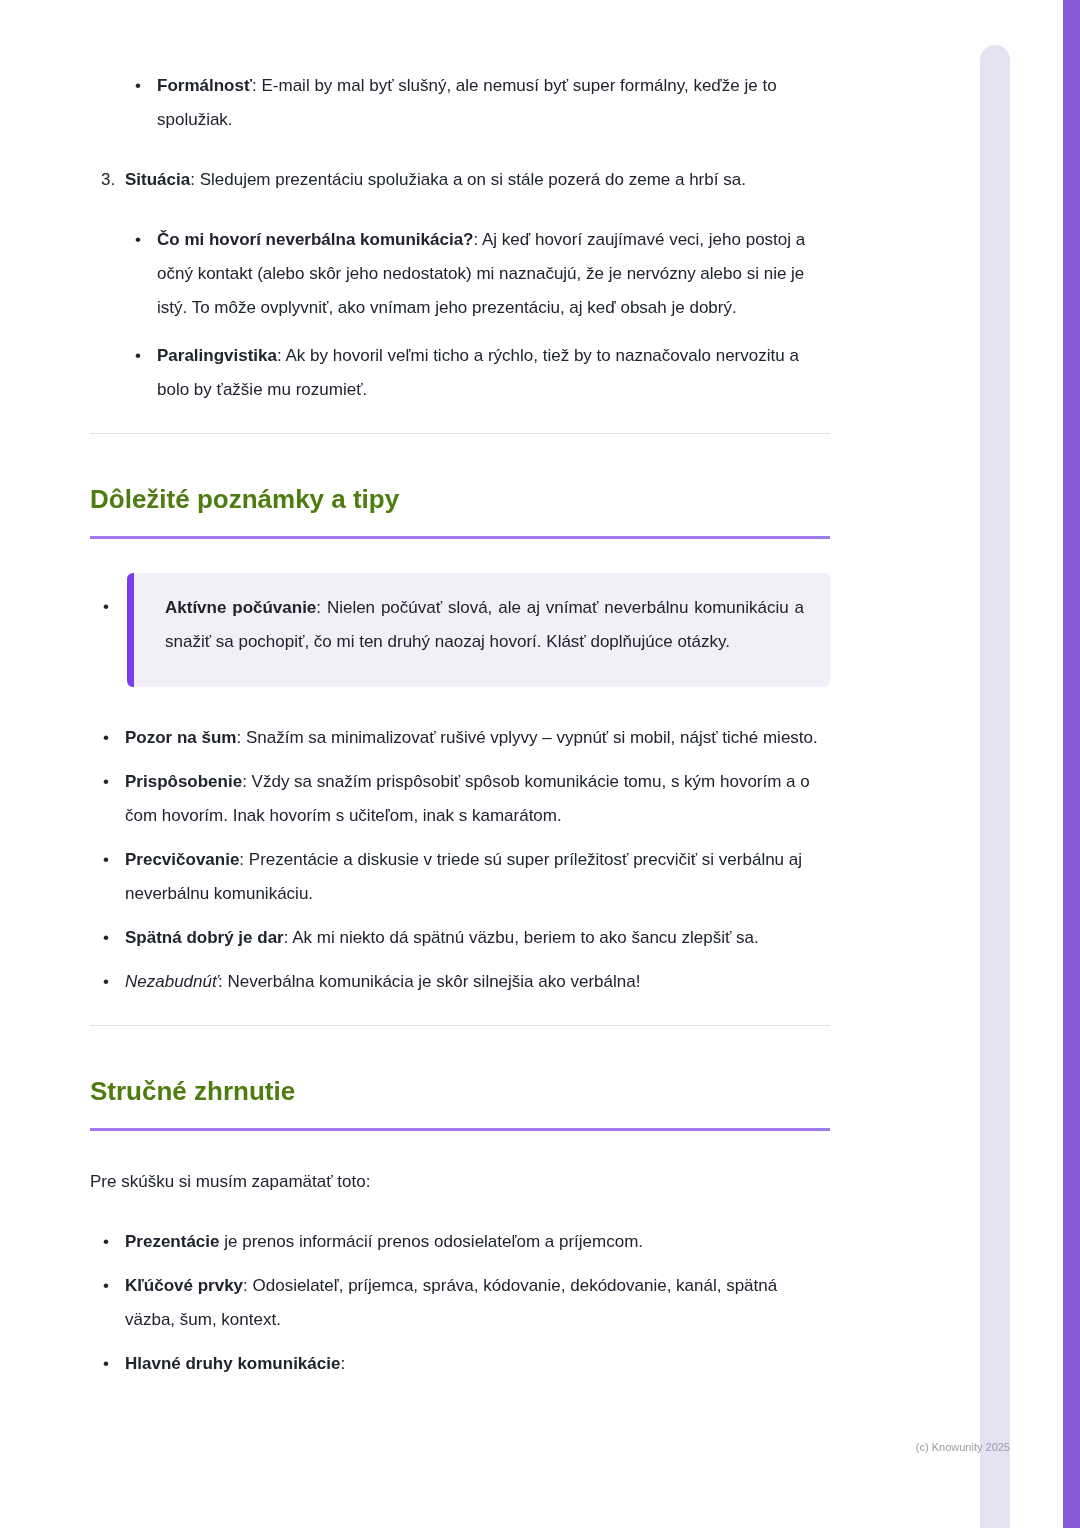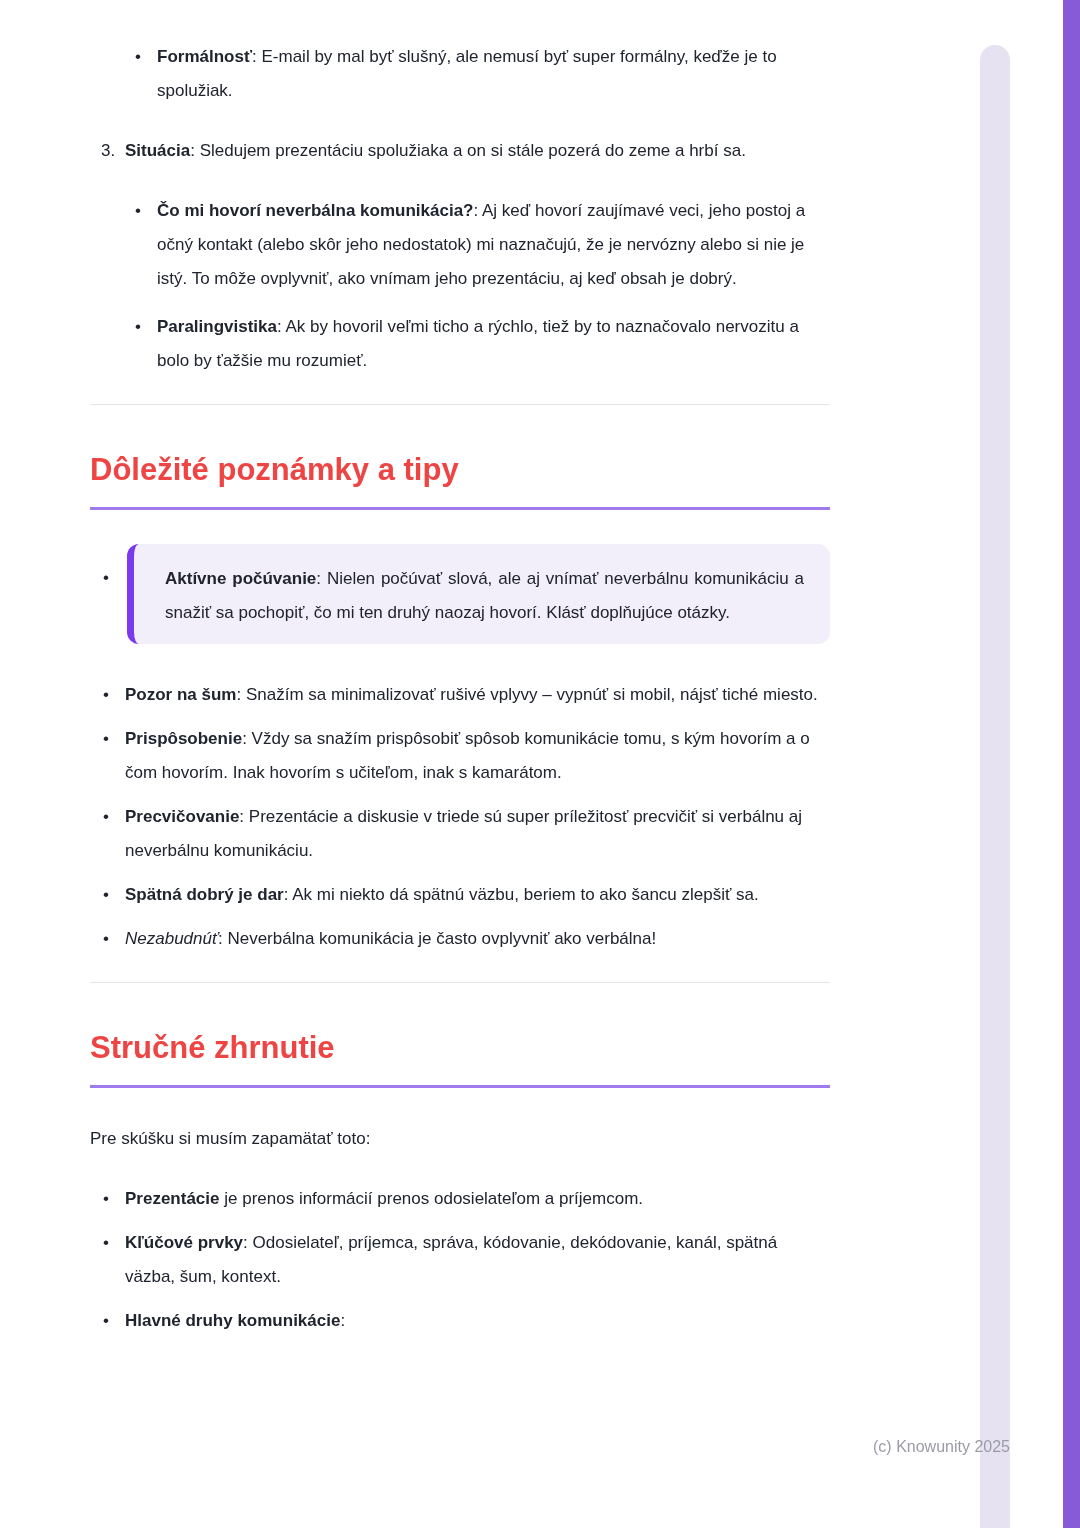--- a/index.html
+++ b/index.html
@@ -22,58 +22,58 @@
   em.plain-italic { font-style:italic; font-weight:normal; }
 
   ul { list-style:none; }
   .li { position:relative; }
   .li::before { content:"•"; position:absolute; top:0; }
   .lvl1 { padding-left:35px; margin-bottom:10px; }
   .lvl1::before { left:13px; }
   .lvl2 { padding-left:67px; margin-bottom:14px; }
   .lvl2::before { left:45px; }
 
-  .top-list { margin-bottom:26px; }
+  .top-list { margin-bottom:26px;margin-top:29px; }
 
   .num-item { position:relative; padding-left:35px; margin-bottom:26px; }
   .num-item .num { position:absolute; left:11px; }
 
   hr.section-divider {
     border:none;
     border-top:1px solid #e4e4e9;
     margin:26px 0 0 0;
   }
 
   h2.section-heading {
-    color:#ef4444;
-    font-size:31px;
+    color:#4d7c0f;
+    font-size:26px;
     line-height:38px;
     font-weight:bold;
     padding-bottom:18px;
     border-bottom:3px solid #9f7bef;
     margin:46px 0 34px 0;
   }
 
   .callout-item { position:relative; padding-left:37px; margin-bottom:34px; }
   .callout-item::before { content:"•"; position:absolute; left:13px; top:17px; }
   .callout {
     background:#f2eefa;
     border-left:7px solid #7c3aed;
-    border-radius:12px;
-    padding:18px 26px 14px 31px;
+    border-radius:6px;
+    padding:18px 26px 28px 31px;
     text-align:justify;
   }
 
   .summary-intro { margin:26px 0 26px 0; }
 
   .copyright {
     position:absolute;
     top:1438px;
     right:70px;
-    font-size:16px;
+    font-size:11px;
     line-height:18px;
     color:#9b9ba6;
     z-index:3;
   }
 
   .scroll-track {
     position:absolute;
     top:45px;
     right:70px;
     width:30px;
@@ -132,21 +132,21 @@
     <li class="li lvl1">
       <strong>Prispôsobenie</strong><span>: Vždy sa snažím prispôsobiť spôsob komunikácie tomu, s kým hovorím a o čom hovorím. Inak hovorím s učiteľom, inak s kamarátom.</span>
     </li>
     <li class="li lvl1">
       <strong>Precvičovanie</strong><span>: Prezentácie a diskusie v triede sú super príležitosť precvičiť si verbálnu aj neverbálnu komunikáciu.</span>
     </li>
     <li class="li lvl1">
       <strong>Spätná dobrý je dar</strong><span>: Ak mi niekto dá spätnú väzbu, beriem to ako šancu zlepšiť sa.</span>
     </li>
     <li class="li lvl1">
-      <em class="plain-italic">Nezabudnúť</em><span>: Neverbálna komunikácia je často ovplyvniť ako verbálna!</span>
+      <em class="plain-italic">Nezabudnúť</em><span>: Neverbálna komunikácia je skôr silnejšia ako verbálna!</span>
     </li>
   </ul>
 
   <hr class="section-divider">
 
   <h2 class="section-heading">Stručné zhrnutie</h2>
 
   <p class="summary-intro">Pre skúšku si musím zapamätať toto:</p>
 
   <ul>

